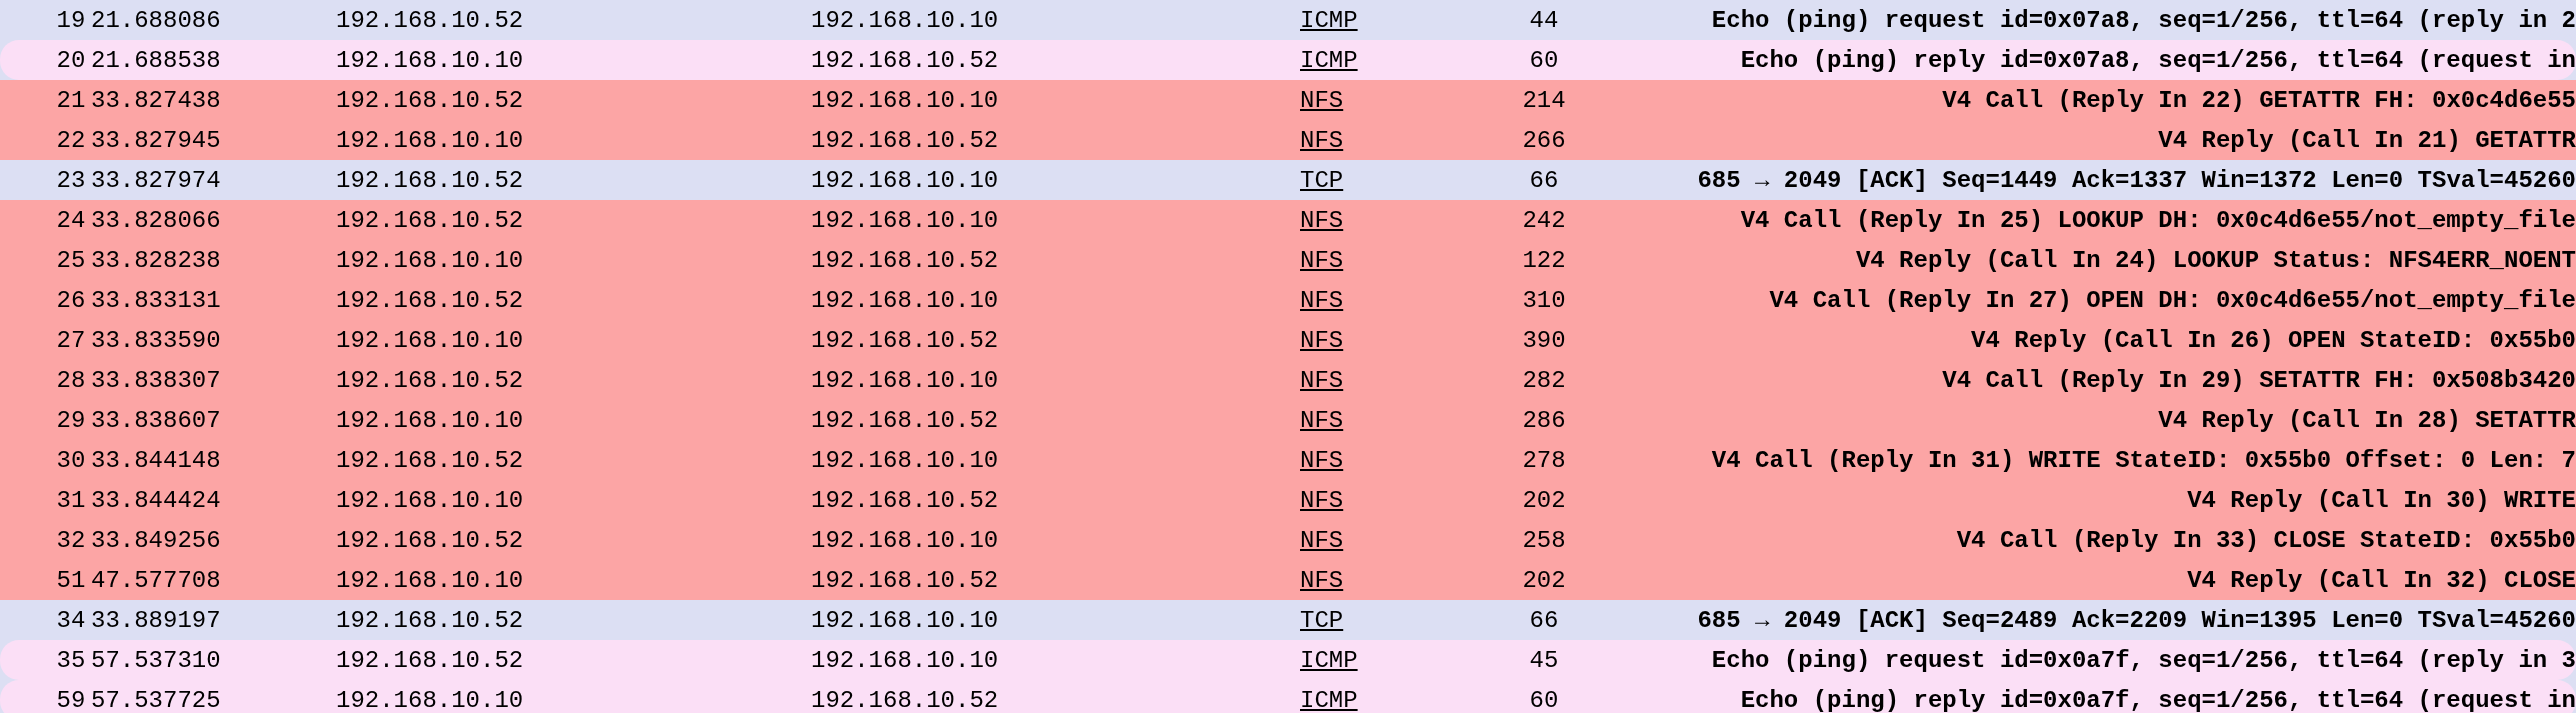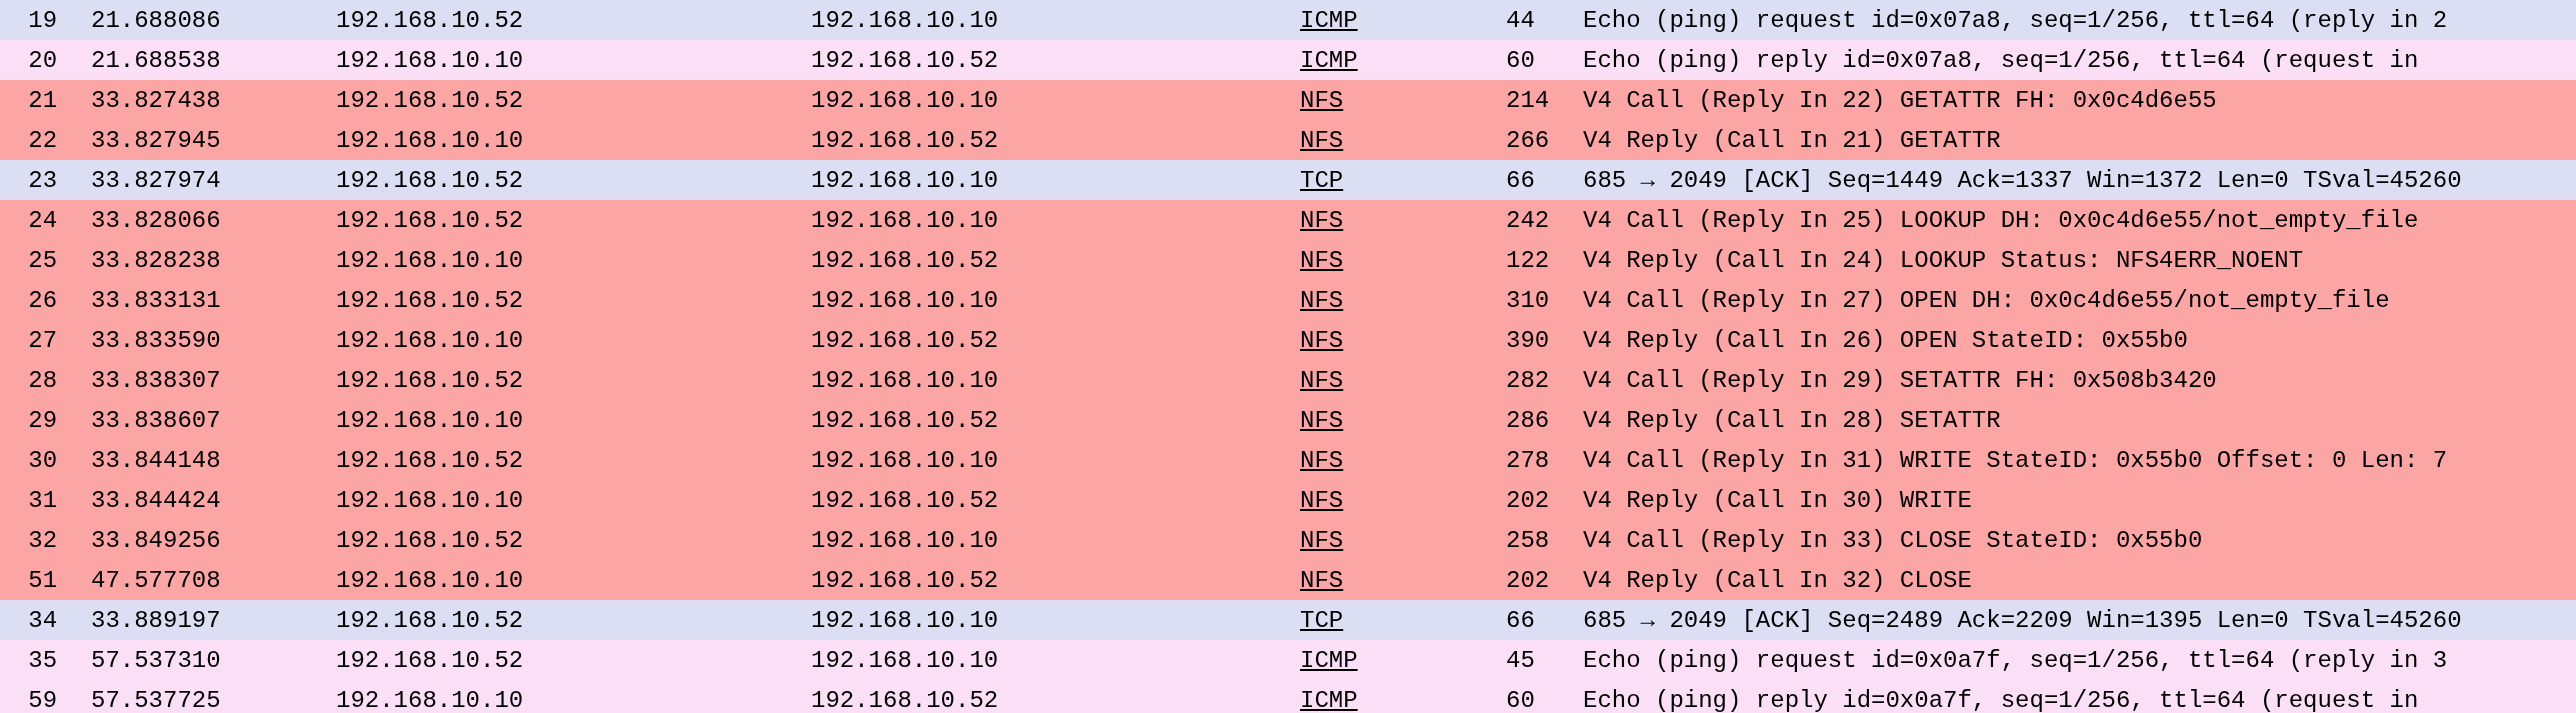--- a/index.html
+++ b/index.html
@@ -27,24 +27,25 @@
       background: #fca5a5;
     }
     .packet-row.tcp {
       background: #dcdff3;
     }
     .packet-row.icmp-request {
       background: #dcdff3;
     }
     .packet-row.icmp-reply {
       background: #fbdff6;
+      border-radius: 19px;
     }
     .col-no {
       width: 91px;
-      text-align: center;
+      text-align: right;
       padding-right: 5.6px;
     }
     .col-time {
       width: 245px;
       text-align: left;
     }
     .col-source {
       width: 475px;
       text-align: left;
     }
@@ -52,27 +53,28 @@
       width: 489px;
       text-align: left;
     }
     .col-protocol {
       width: 206px;
       text-align: left;
       text-decoration: underline;
     }
     .col-length {
       width: 77px;
-      text-align: left;
+      text-align: center;
       padding-right: 1px;
     }
     .col-info {
       flex: 1;
-      text-align: left;
+      text-align: right;
       overflow: hidden;
+      font-weight: bold;
     }
   </style>
 </head>
 <body>
 
 <div class="packet-table" id="packet-table">
     <div class="packet-row icmp-request">
       <div class="col-no">19</div>
       <div class="col-time">21.688086</div>
       <div class="col-source">192.168.10.52</div>

